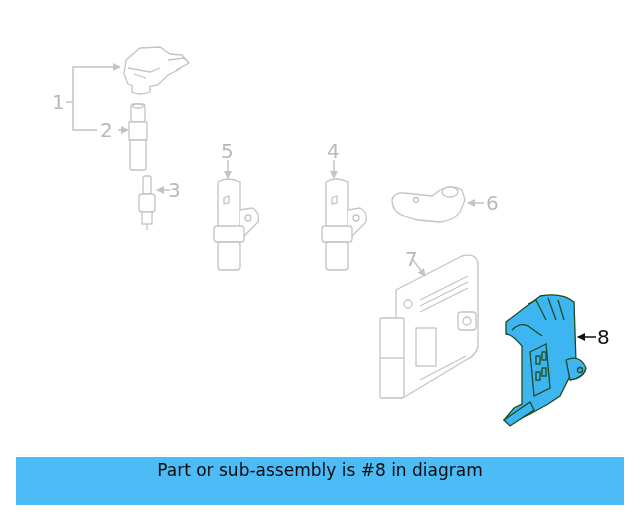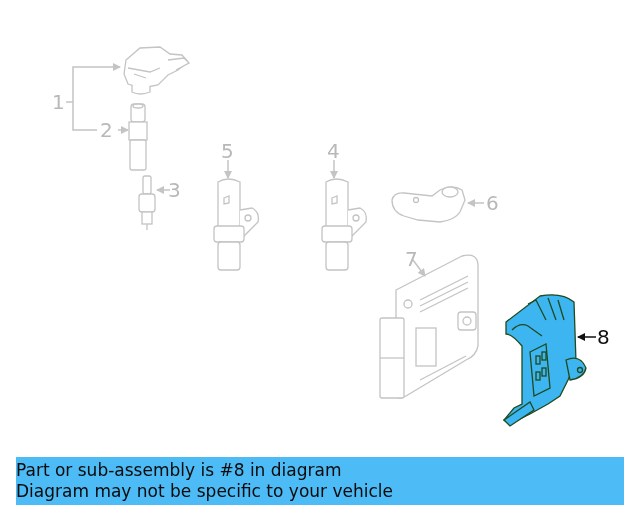--- a/index.html
+++ b/index.html
@@ -8,21 +8,21 @@
     overflow: hidden; font-family: "DejaVu Sans", sans-serif;
   }
   #diagram { position: absolute; left: 0; top: 0; width: 640px; height: 450px; }
   .callout {
     position: absolute; font-family: "DejaVu Sans", sans-serif;
     font-size: 20px; color: #b8b8b8; line-height: 20px;
   }
   .callout.active { color: #111111; }
   #banner {
     position: absolute; left: 16px; top: 457px; width: 608px; height: 48px;
-    background: #4dbbf5; text-align: left; color: #0a0a0a;
+    background: #4dbbf5; text-align: center; color: #0a0a0a;
     font-size: 17px; line-height: 21px; padding-top: 3px; box-sizing: border-box;
   }
 </style>
 </head>
 <body>
 
 <svg id="diagram" viewBox="0 0 640 450" xmlns="http://www.w3.org/2000/svg">
   <defs>
     <marker id="arr" markerWidth="8" markerHeight="8" refX="7" refY="4" orient="auto" markerUnits="userSpaceOnUse">
       <path d="M0,0 L8,4 L0,8 z" fill="#c4c4c4"></path>
@@ -124,14 +124,13 @@
 <div class="callout" style="left:100px;top:120px;">2</div>
 <div class="callout" style="left:168px;top:180px;">3</div>
 <div class="callout" style="left:221px;top:141px;">5</div>
 <div class="callout" style="left:327px;top:141px;">4</div>
 <div class="callout" style="left:486px;top:193px;">6</div>
 <div class="callout" style="left:405px;top:249px;">7</div>
 <div class="callout active" style="left:597px;top:327px;">8</div>
 
 <div id="banner">
   <div>Part or sub-assembly is #8 in diagram</div>
-  <div>Diagram may not be specific to your vehicle</div>
 </div>
 
 </body></html>

